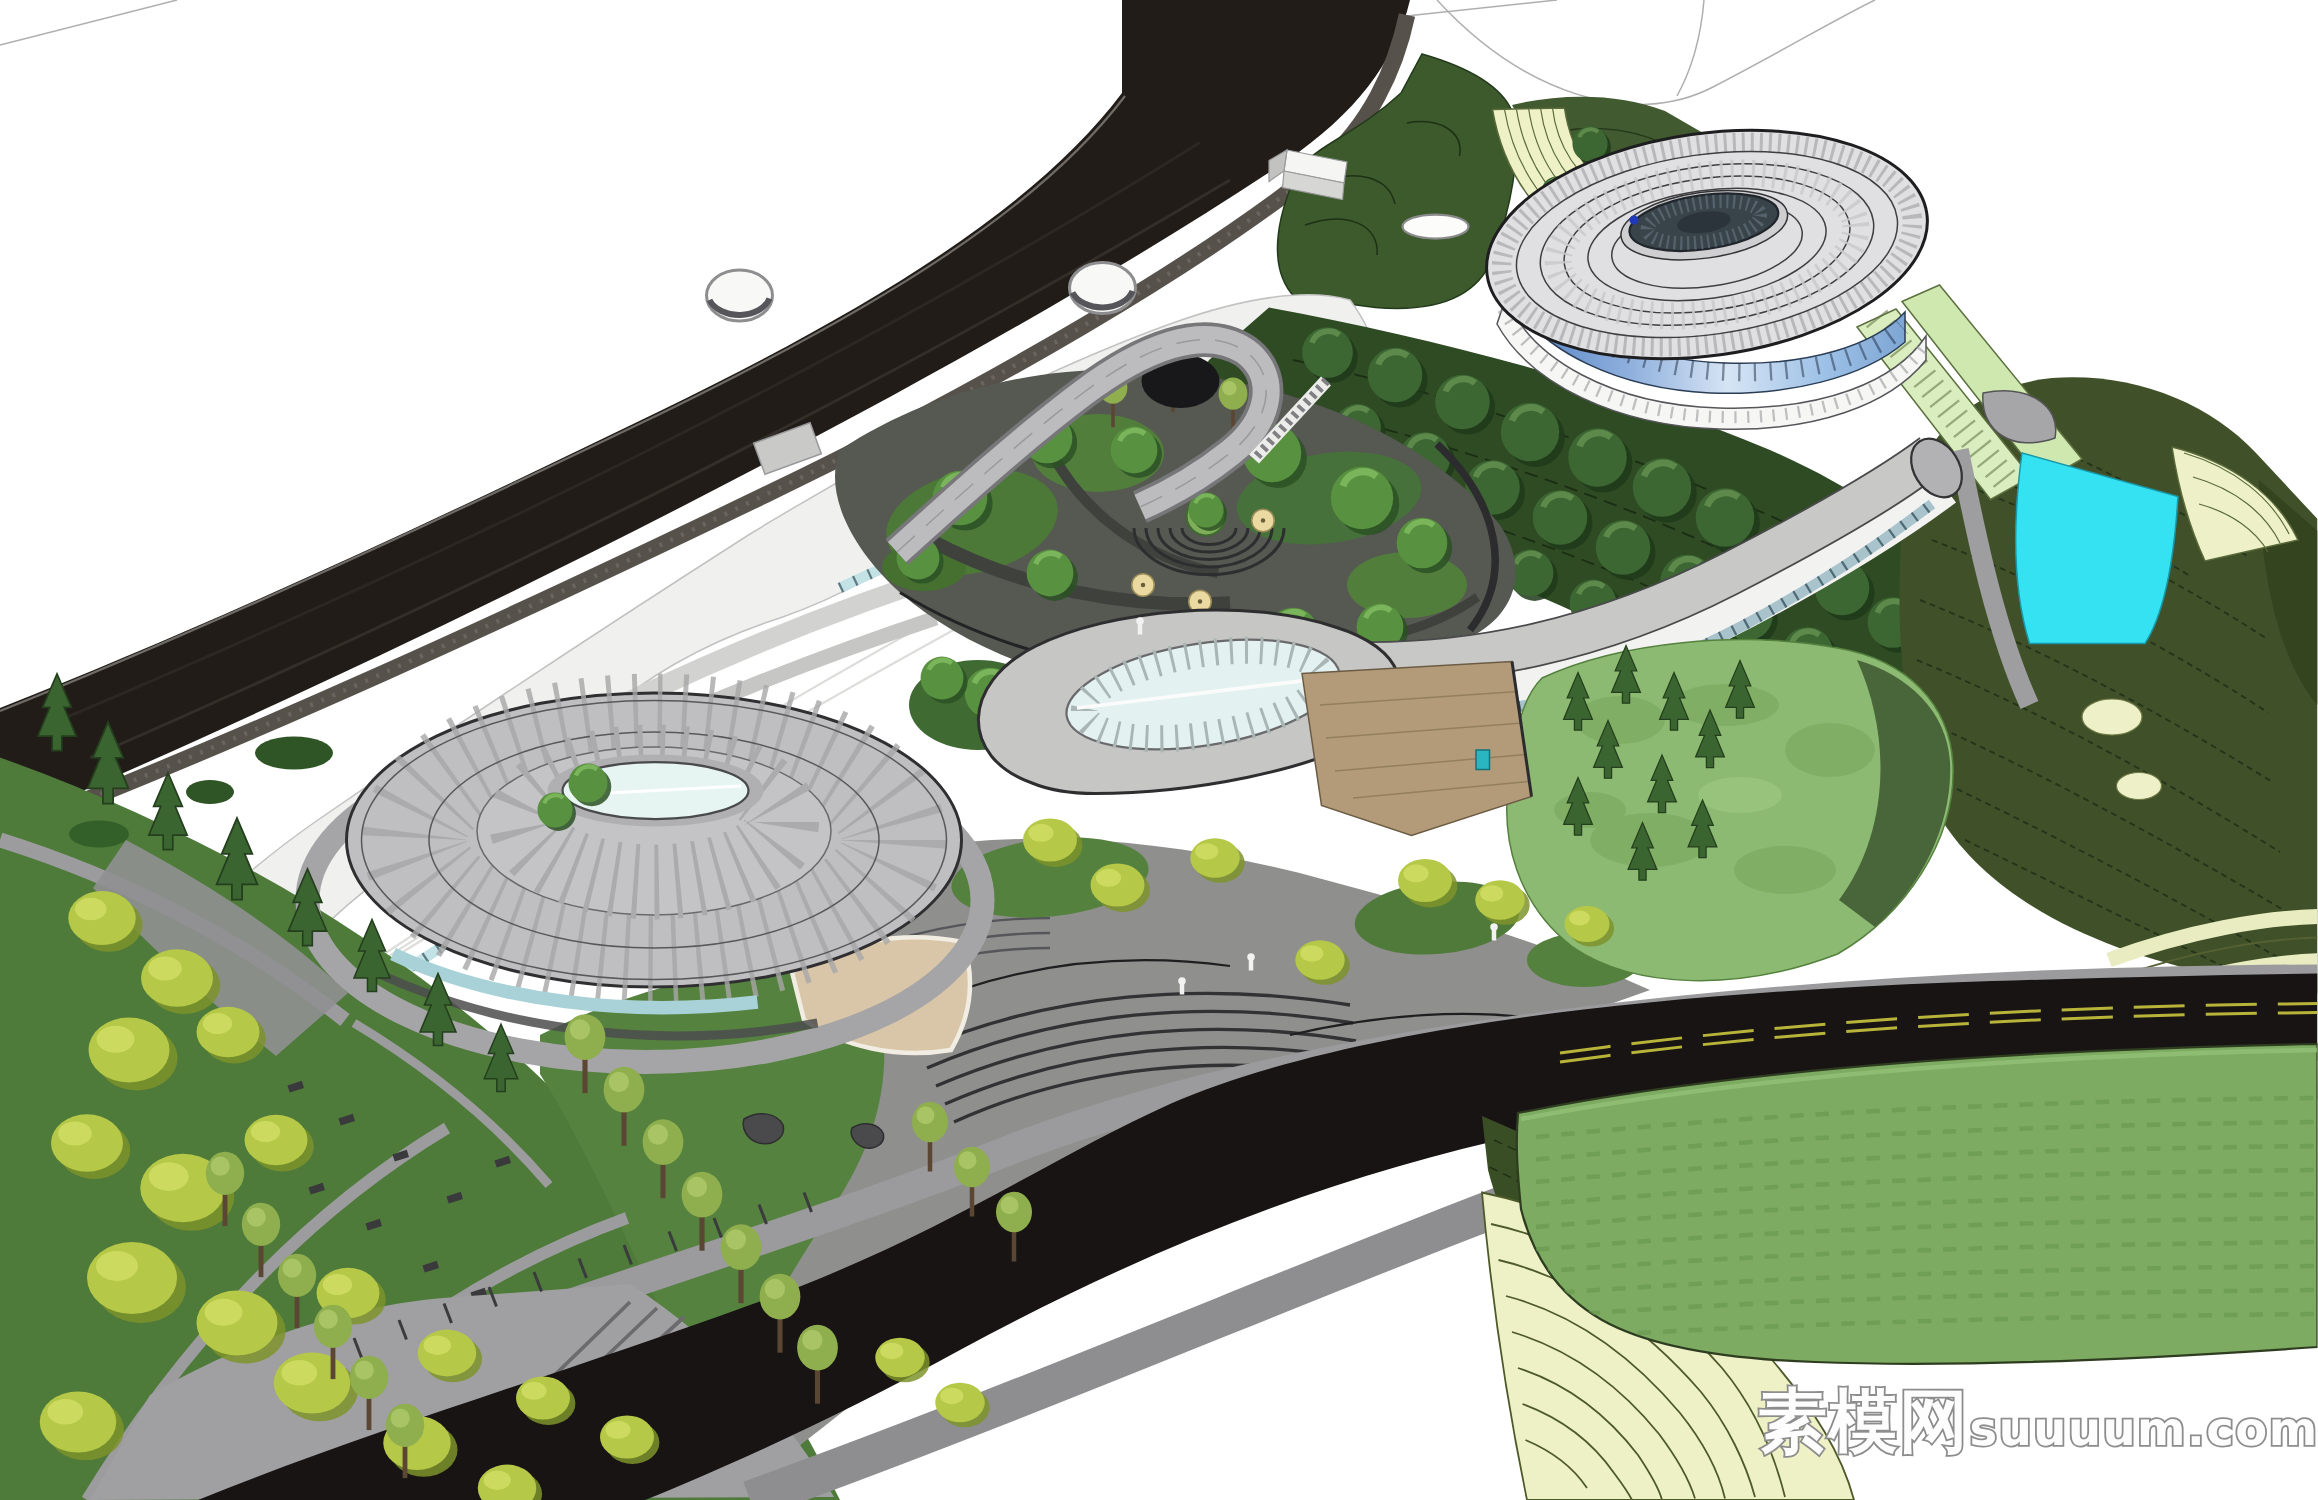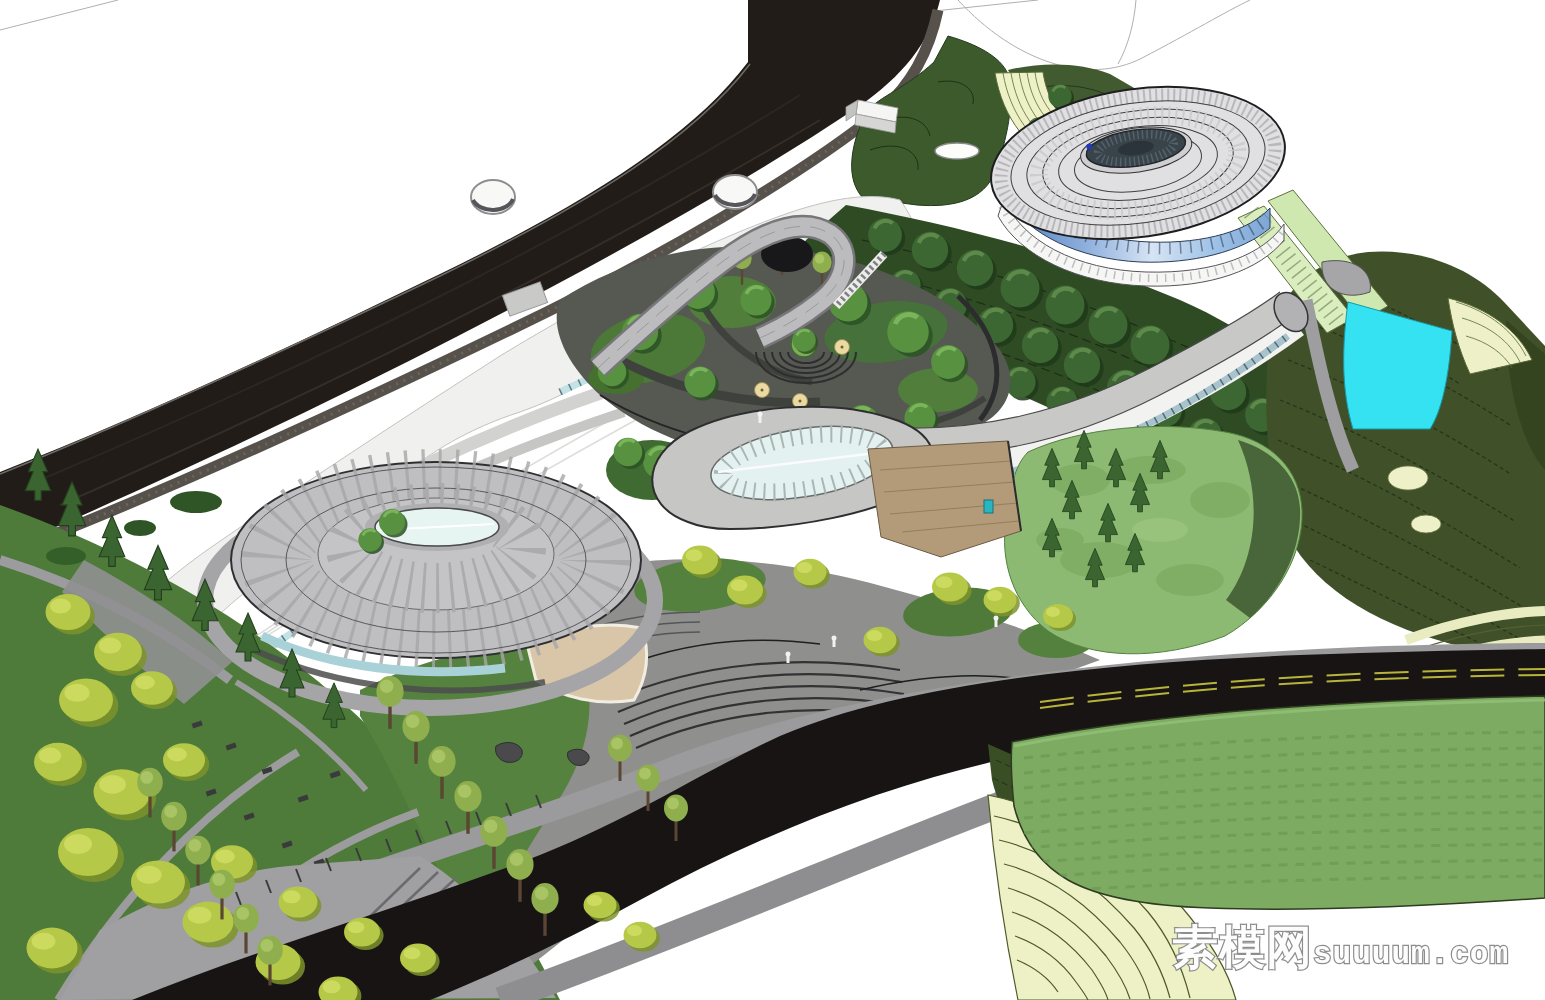--- a/index.html
+++ b/index.html
@@ -1,17 +1,17 @@
 <!DOCTYPE html>
 <html><head>
 <meta charset="utf-8">
 <style>
   html,body{margin:0;padding:0;background:#ffffff;width:1545px;height:1000px;overflow:hidden;
     font-family:"DejaVu Sans","Liberation Sans",sans-serif;}
-  #stage{position:relative;width:1545px;height:1000px;font-family:Liberation Mono, monospace;}
+  #stage{position:relative;width:1545px;height:1000px;}
   svg{display:block;}
   .wm{font-weight:bold;letter-spacing:1px;paint-order:stroke;stroke:#8d8d8d;stroke-width:2.4px;}
 </style>
 </head>
 <body>
 
 <div id="stage">
 <svg viewBox="0 0 1545 1000" width="1545" height="1000">
   <defs>
     <linearGradient id="glassGrad" x1="0" y1="0" x2="1" y2="0">

